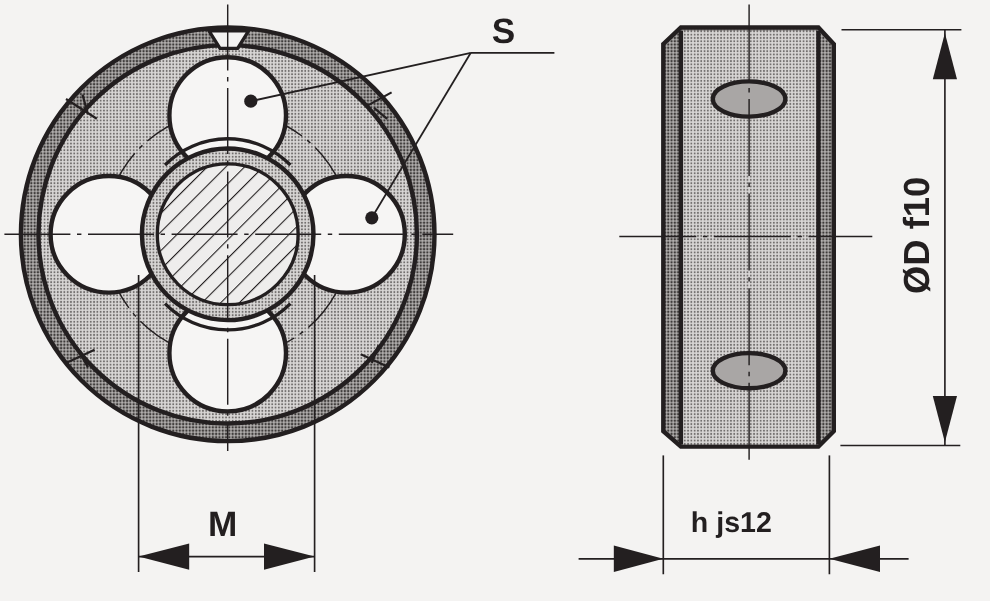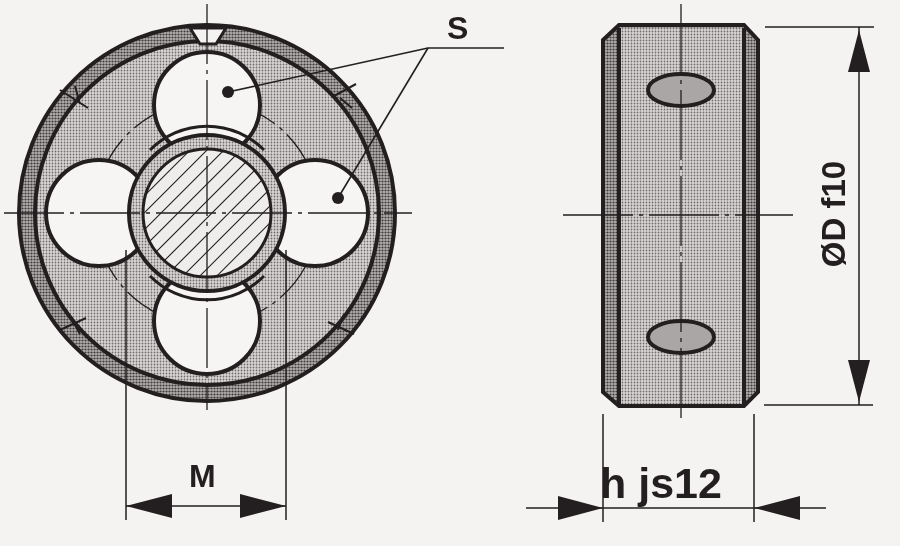--- a/index.html
+++ b/index.html
@@ -13,21 +13,21 @@
     .label {
       position: absolute;
       font-family: "Liberation Sans", sans-serif;
       font-weight: bold;
       color: #231f20;
       line-height: 1;
       white-space: nowrap;
     }
     .lbl-s { left: 447px; top: 12px; font-size: 32px; }
     .lbl-m { left: 189px; top: 460px; font-size: 32px; }
-    .lbl-h { left: 600px; top: 462px; font-size: 43px; }
+    .lbl-h { left: 628px; top: 462px; font-size: 26px; }
     .lbl-d {
       left: 833px; top: 214px; font-size: 33px;
       transform: translate(-50%, -50%) rotate(-90deg);
       transform-origin: center center;
     }
   </style>
 </head>
 <body>
 
 <div class="canvas">

